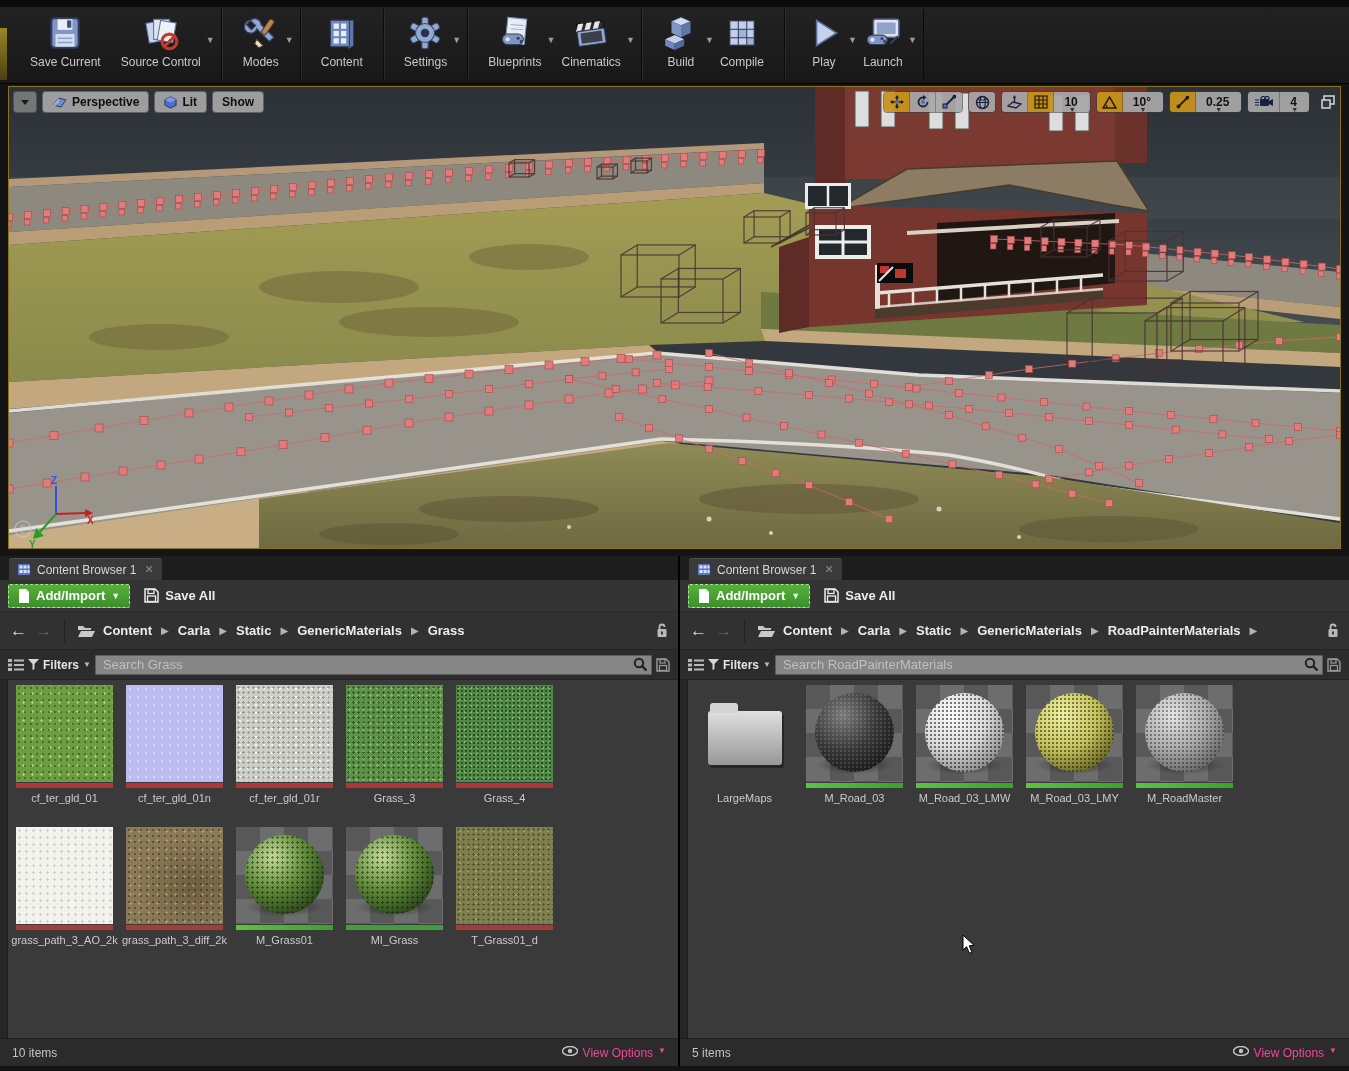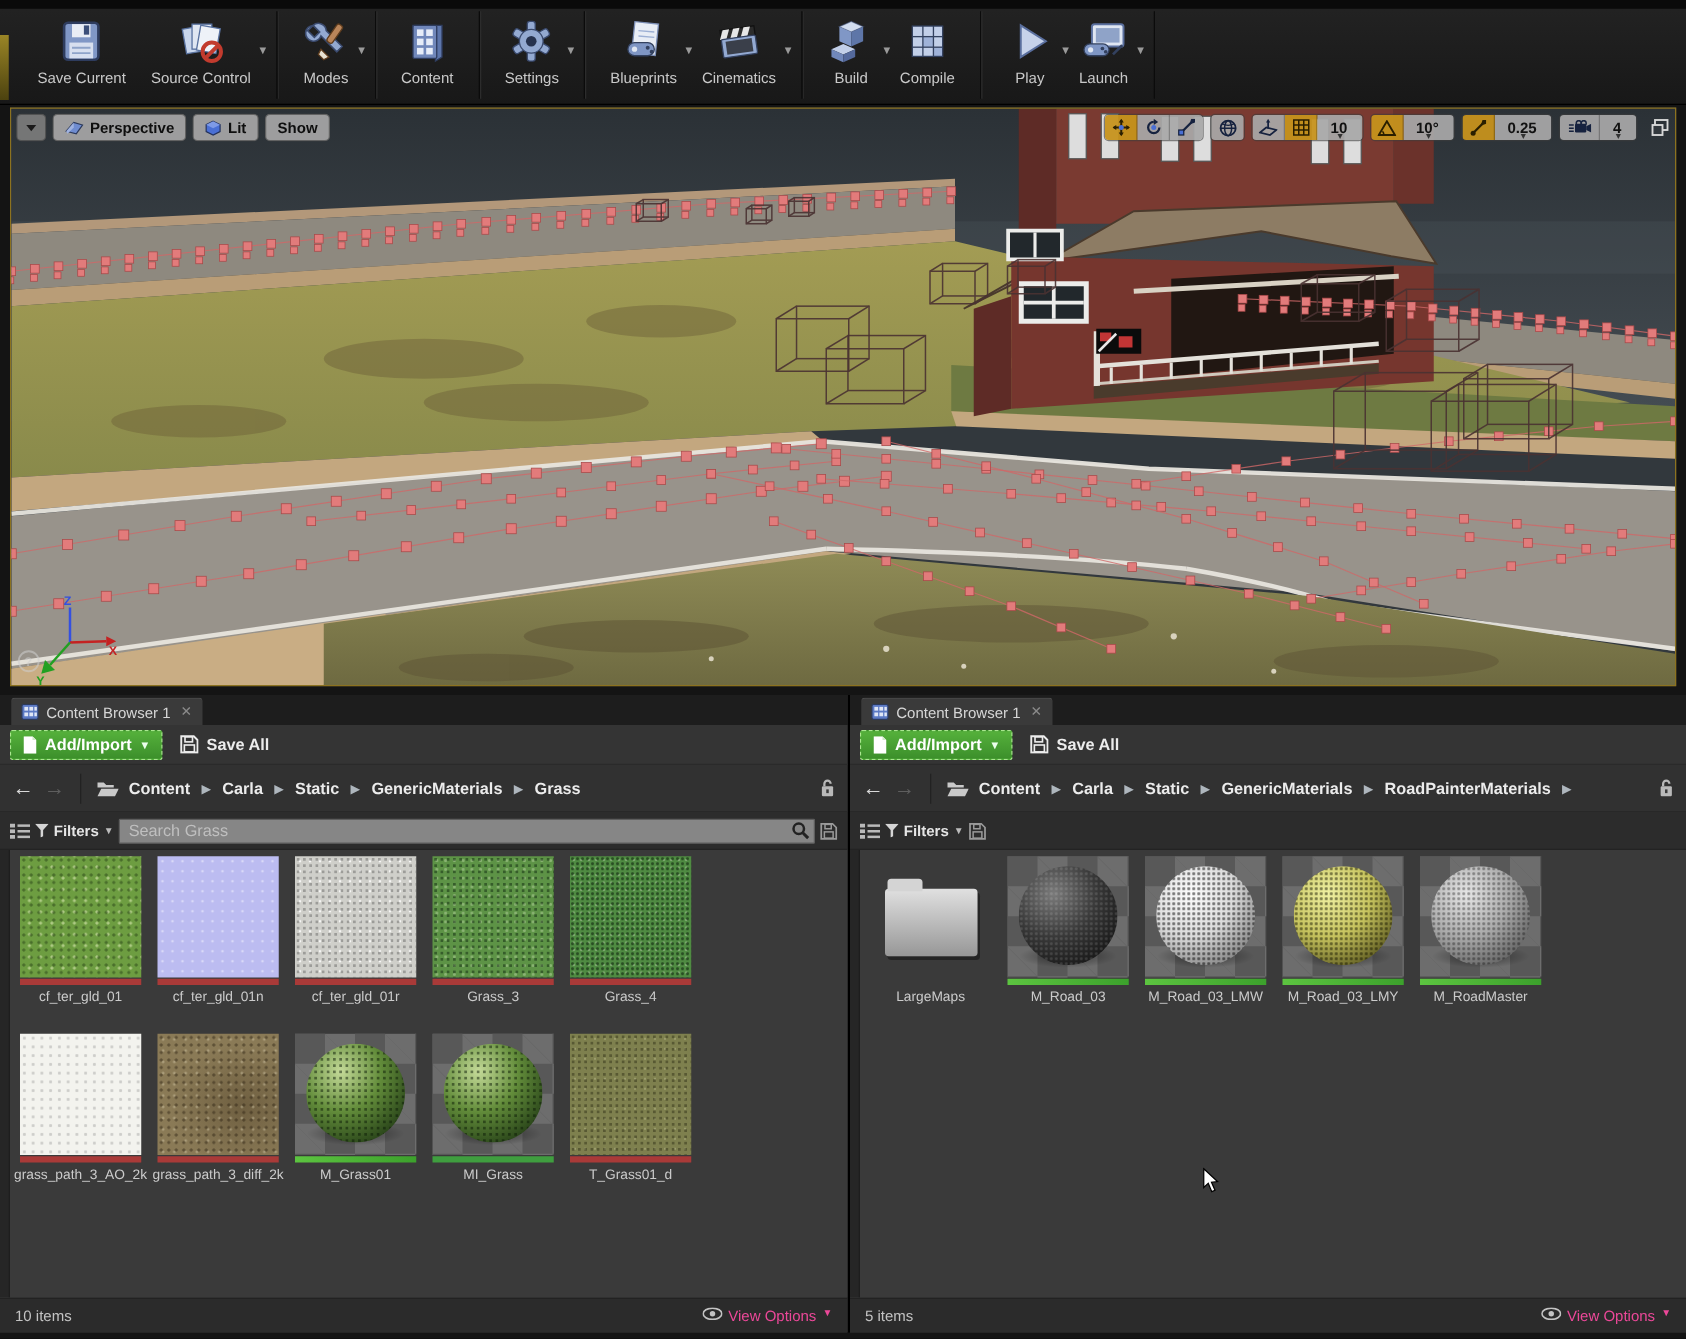--- a/index.html
+++ b/index.html
@@ -1171,20 +1171,27 @@
               <rect x="6" y="10.5" width="10" height="2"></rect>
             </g>
           </svg>
         <div class="filters">
           <svg width="11" height="11" viewBox="0 0 11 11">
               <polygon points="0,0 11,0 6.5,5 6.5,10 4.5,11 4.5,5" fill="#d5d5d5"></polygon>
             </svg>
           <span>Filters</span>
           <span class="caret">▼</span>
         </div>
+        <div class="searchbox">
+          <input type="text" readonly="" placeholder="Search RoadPainterMaterials" style="">
+          <svg class="mag" width="15" height="15" viewBox="0 0 15 15">
+              <circle cx="6" cy="6" r="4.2" fill="none" stroke="#222" stroke-width="2"></circle>
+              <line x1="9.2" y1="9.2" x2="13.5" y2="13.5" stroke="#222" stroke-width="2.4"></line>
+            </svg>
+        </div>
         <svg width="14" height="14" viewBox="0 0 14 14">
             <path d="M1,1 h9 l3,3 v9 h-12 z" fill="none" stroke="#9a9a9a" stroke-width="1.4"></path>
             <rect x="4" y="1.5" width="5" height="3.5" fill="none" stroke="#9a9a9a" stroke-width="1.2"></rect>
             <rect x="3.5" y="7.5" width="7" height="5" fill="none" stroke="#9a9a9a" stroke-width="1.2"></rect>
           </svg>
       </div>
       <div class="cb-grid">
         <div class="src-strip"></div>
         <div class="tiles">
             <div class="tile">

